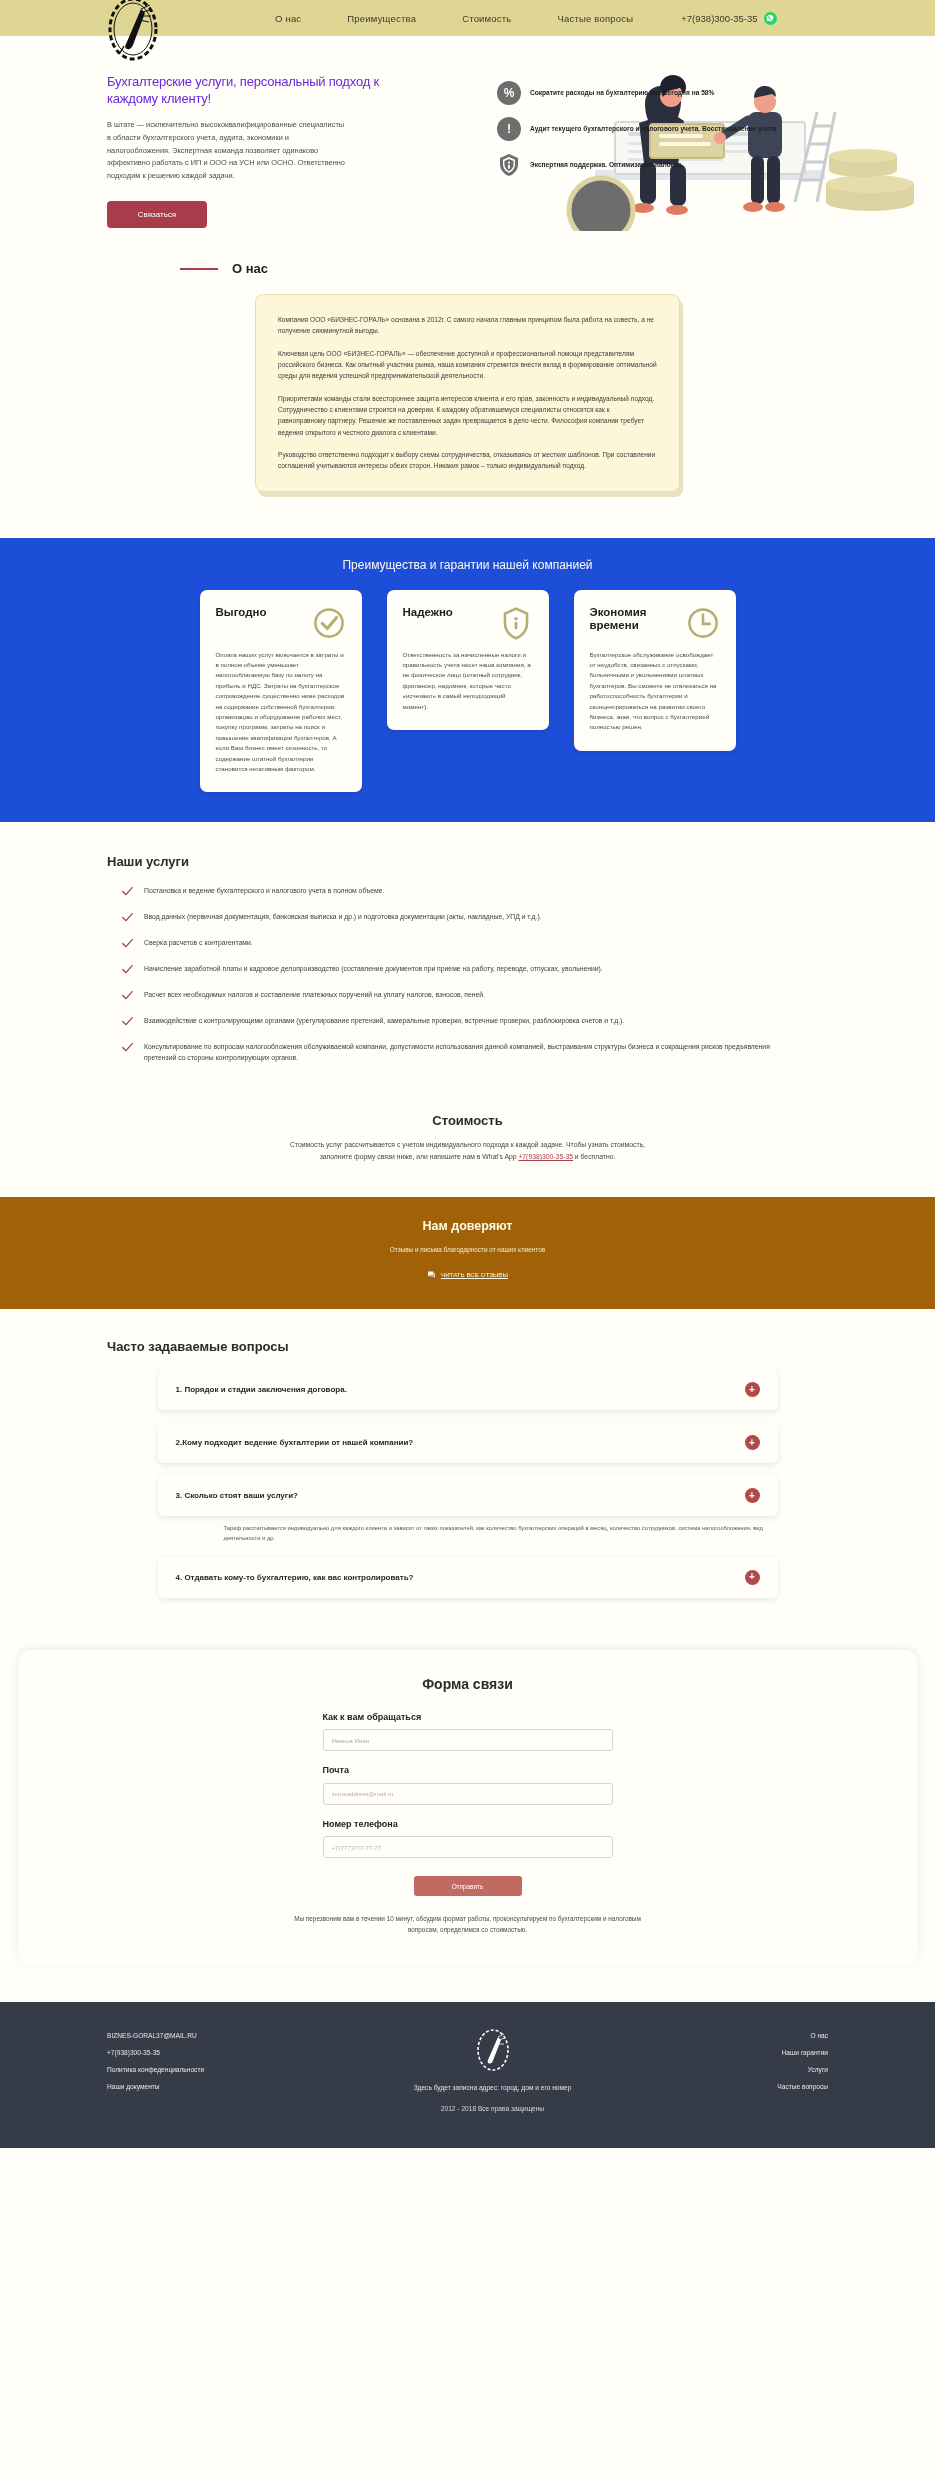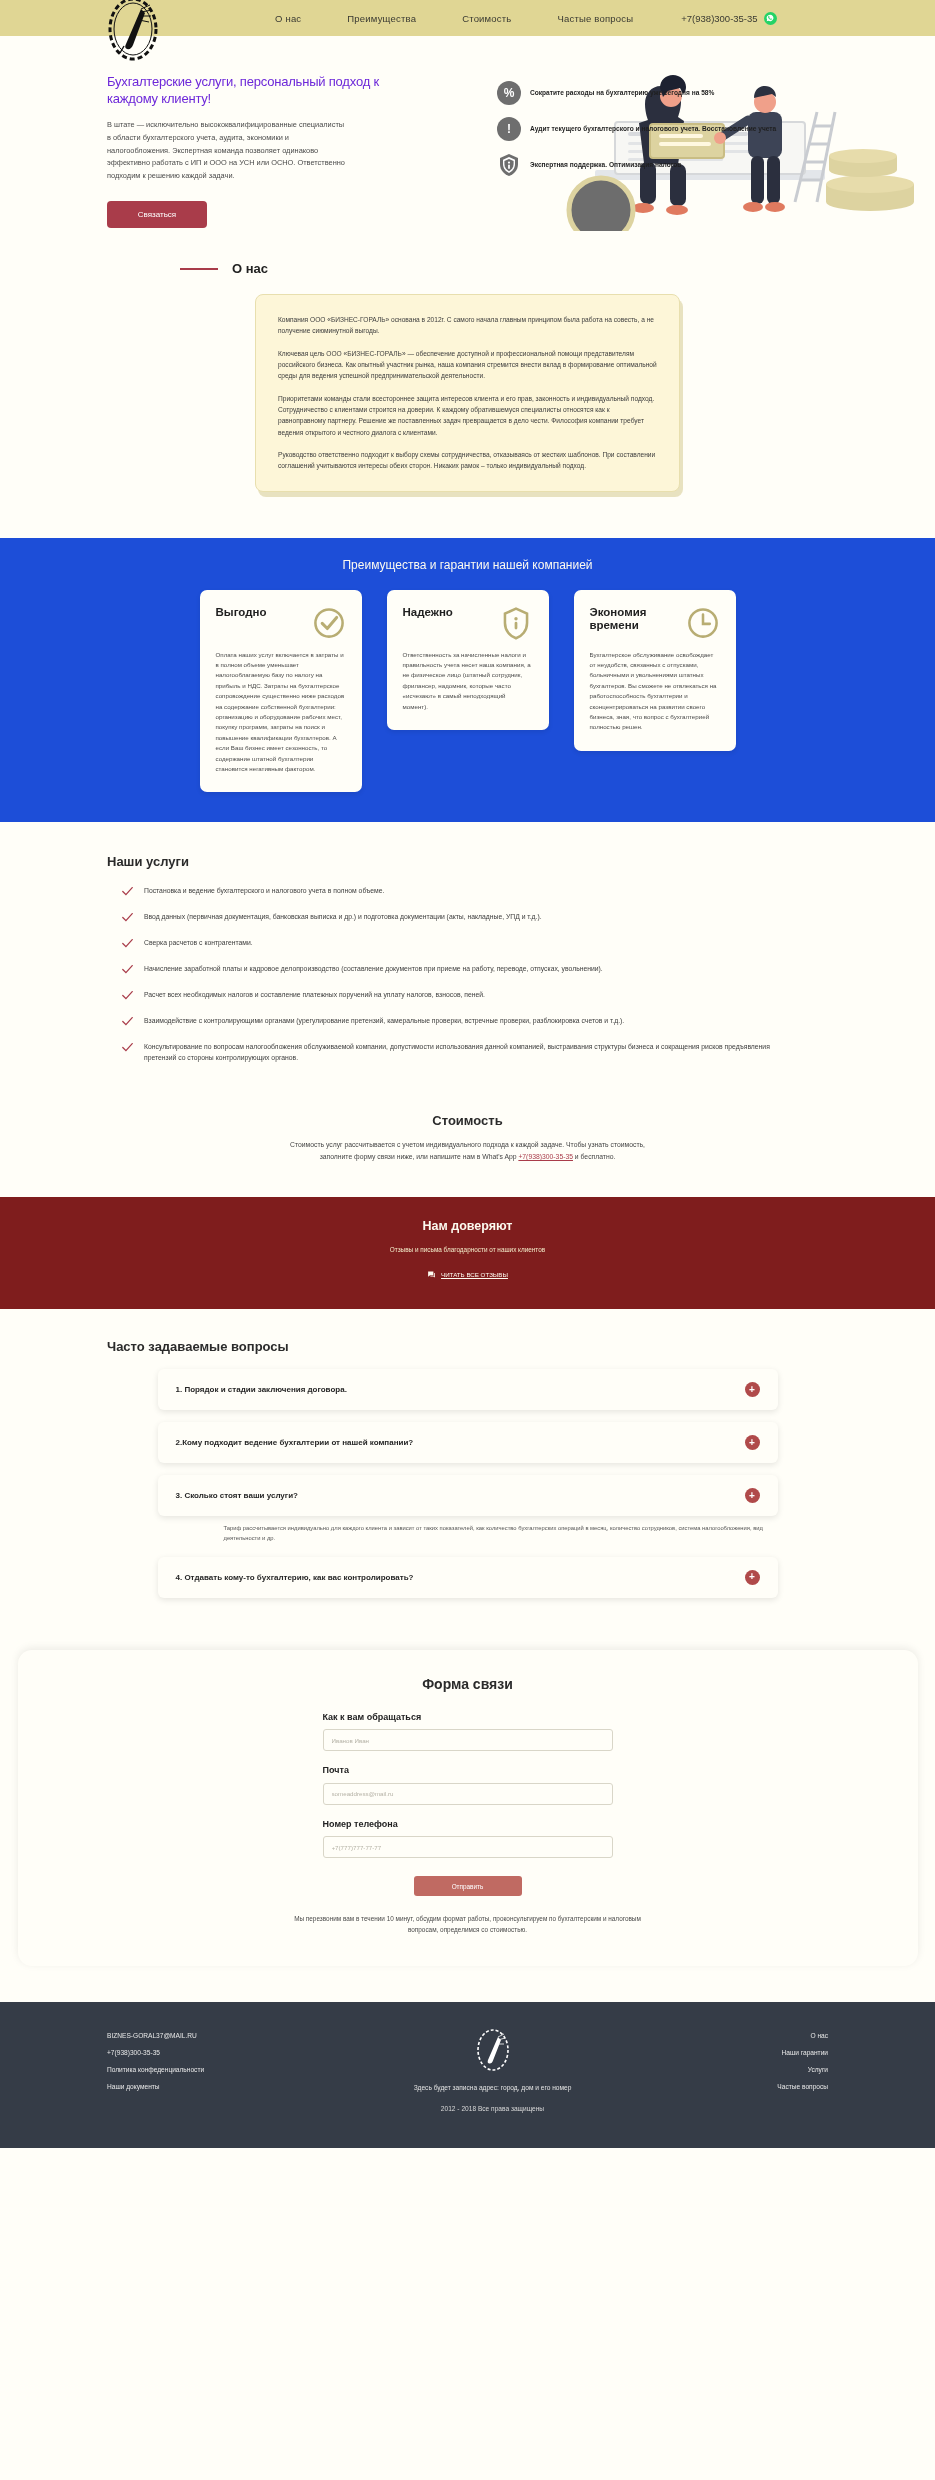--- a/index.html
+++ b/index.html
@@ -97,21 +97,21 @@
   .tick svg{width:100%;height:100%;}
   .svc span{font-size:6.8px;line-height:1.62;color:#3d3d3d;}
 
   
   .price{background:#fffef8;padding:10px 0 34px;text-align:center;}
   .price h2{font-size:13px;font-weight:700;margin-bottom:11px;}
   .price p{font-size:6.8px;line-height:1.75;color:#454545;margin:0 auto;width:380px;}
   .price a{color:#a93c4a;text-decoration:underline;}
 
   
-  .trust{background:#7f1d1d;padding:22px 0 26px;text-align:center;}
+  .trust{background:#a16207;padding:22px 0 26px;text-align:center;}
   .trust h2{font-size:12.5px;font-weight:700;color:#fdfbf0;margin-bottom:13px;}
   .trust .sub{font-size:6.4px;color:#f3ecc9;margin-bottom:12px;}
   .reviews-link{
     display:inline-flex;align-items:center;gap:5px;font-size:6.2px;
     color:#fffdf2;text-decoration:underline;cursor:pointer;
   }
   .reviews-link svg{width:9px;height:9px;fill:#fffdf2;}
 
   
   .faq{background:#fffef8;padding:30px 0 18px;}

